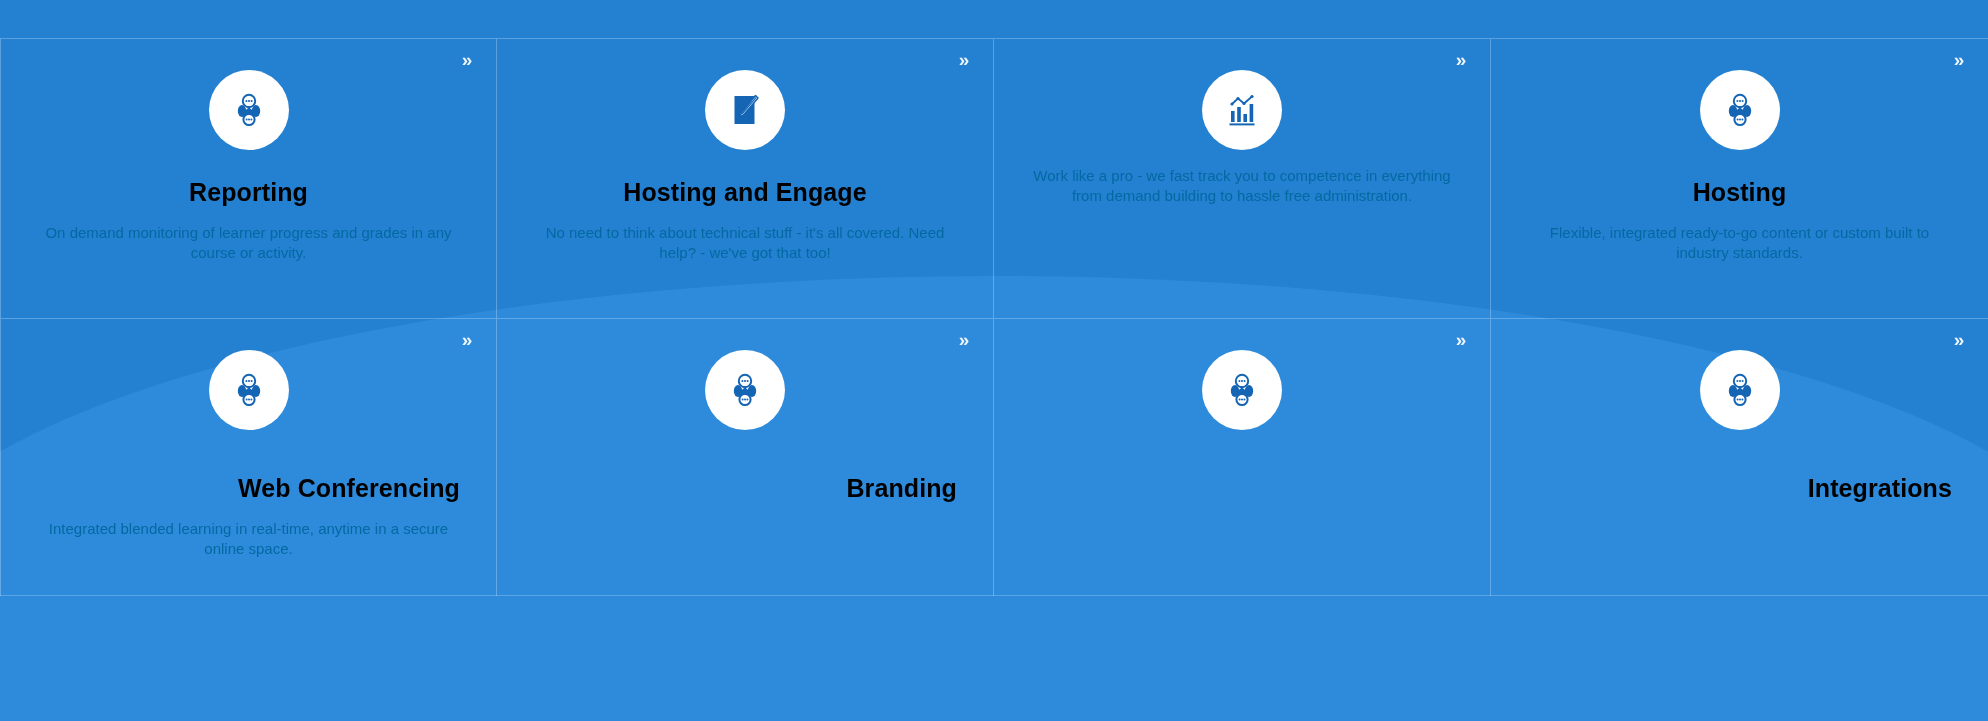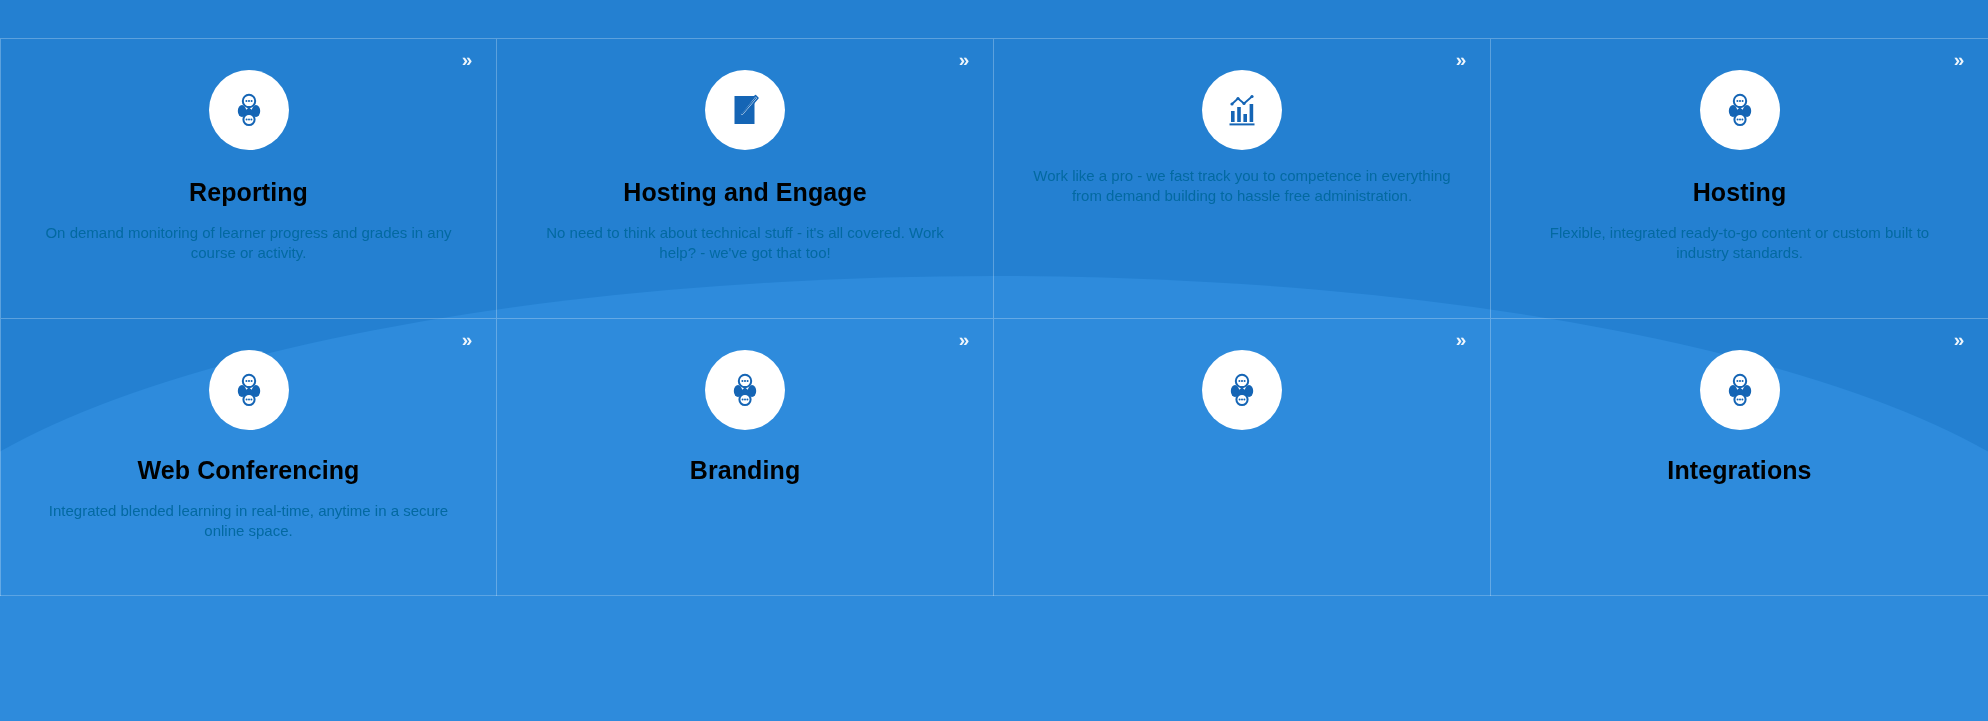--- a/index.html
+++ b/index.html
@@ -114,21 +114,21 @@
   }
 
   .card-desc {
     margin-top: 16px;
     font-size: 15px;
     line-height: 1.32;
     color: #0369a1;
     font-weight: normal;
   }
 
-  .row2 .card-title { margin-top: 25px; }
+  .row2 .card-title { margin-top: 43px; text-align: right; }
 </style>
 </head>
 <body>
 
 <div id="features-section">
 
   <div class="blue-backdrop"></div>
   <div class="bottom-arc"></div>
   <div class="grid-baseline"></div>
 
@@ -159,21 +159,21 @@
     <div class="card">
       <span class="chevron-icon">»</span>
       <div class="icon-badge">
         <svg width="40" height="40" viewBox="0 0 40 40">
           <rect x="9.5" y="6" width="20" height="28" fill="#1565b5"></rect>
           <path d="M30.5 5.5 L33 8 L18.5 25 L15 27 L16.2 23.2 Z" fill="#ffffff" stroke="#1565b5" stroke-width="1.5" stroke-linejoin="round"></path>
           <path d="M17 24 L31.2 7.3" stroke="#1565b5" stroke-width="1.2"></path>
         </svg>
       </div>
       <div class="card-title">Hosting and Engage</div>
-      <div class="card-desc">No need to think about technical stuff - it's all covered. Work help? - we've got that too!</div>
+      <div class="card-desc">No need to think about technical stuff - it's all covered. Need help? - we've got that too!</div>
     </div>
 
     <div class="card">
       <span class="chevron-icon">»</span>
       <div class="icon-badge">
         <svg width="40" height="40" viewBox="0 0 40 40">
           <rect x="9" y="21" width="3.6" height="11" fill="#1565b5"></rect>
           <rect x="15.2" y="17" width="3.6" height="15" fill="#1565b5"></rect>
           <rect x="21.4" y="24" width="3.6" height="8" fill="#1565b5"></rect>
           <rect x="27.6" y="14" width="3.6" height="18" fill="#1565b5"></rect>

